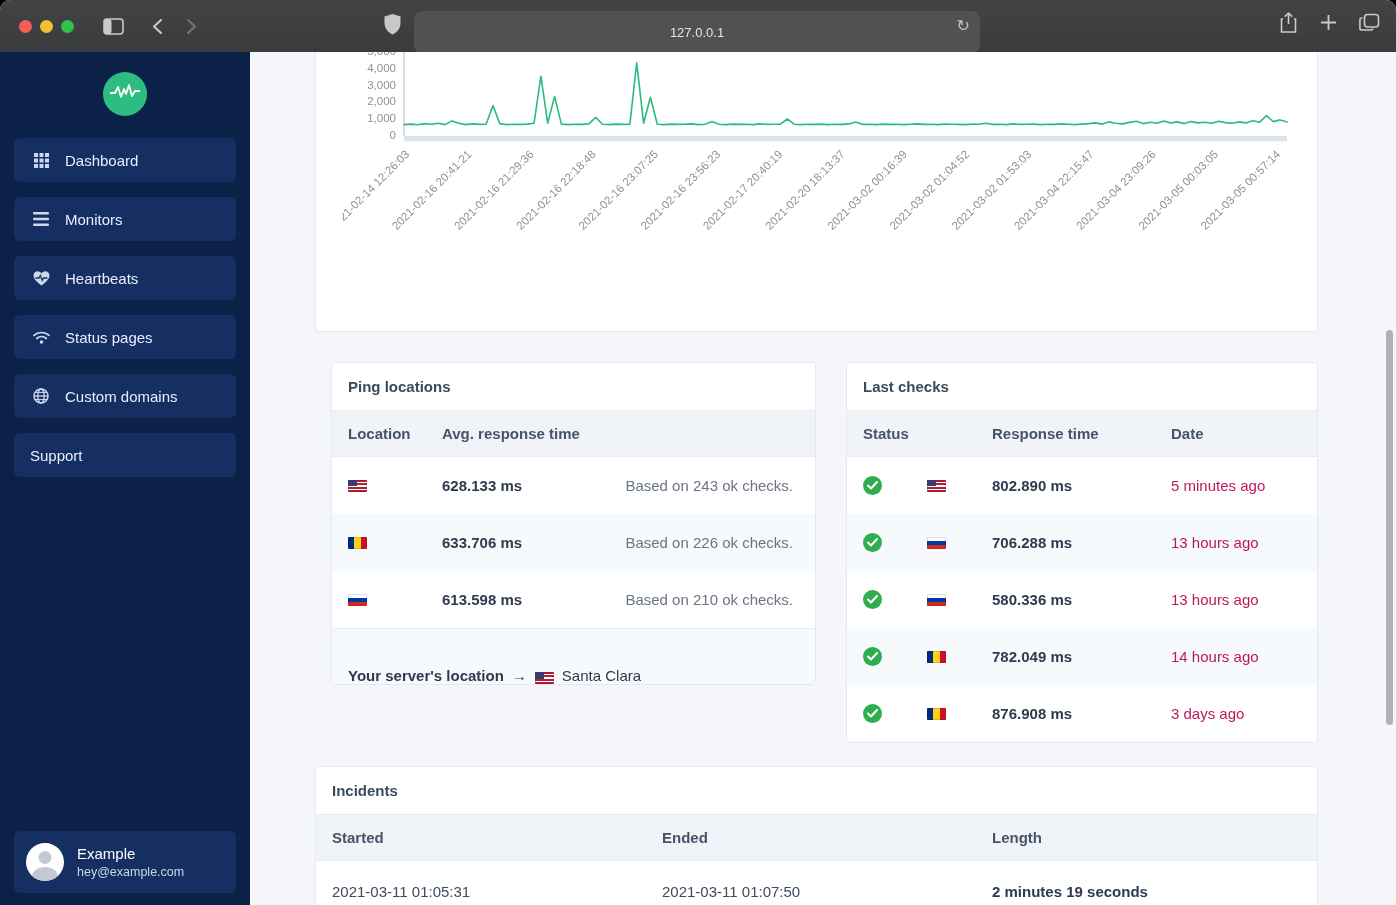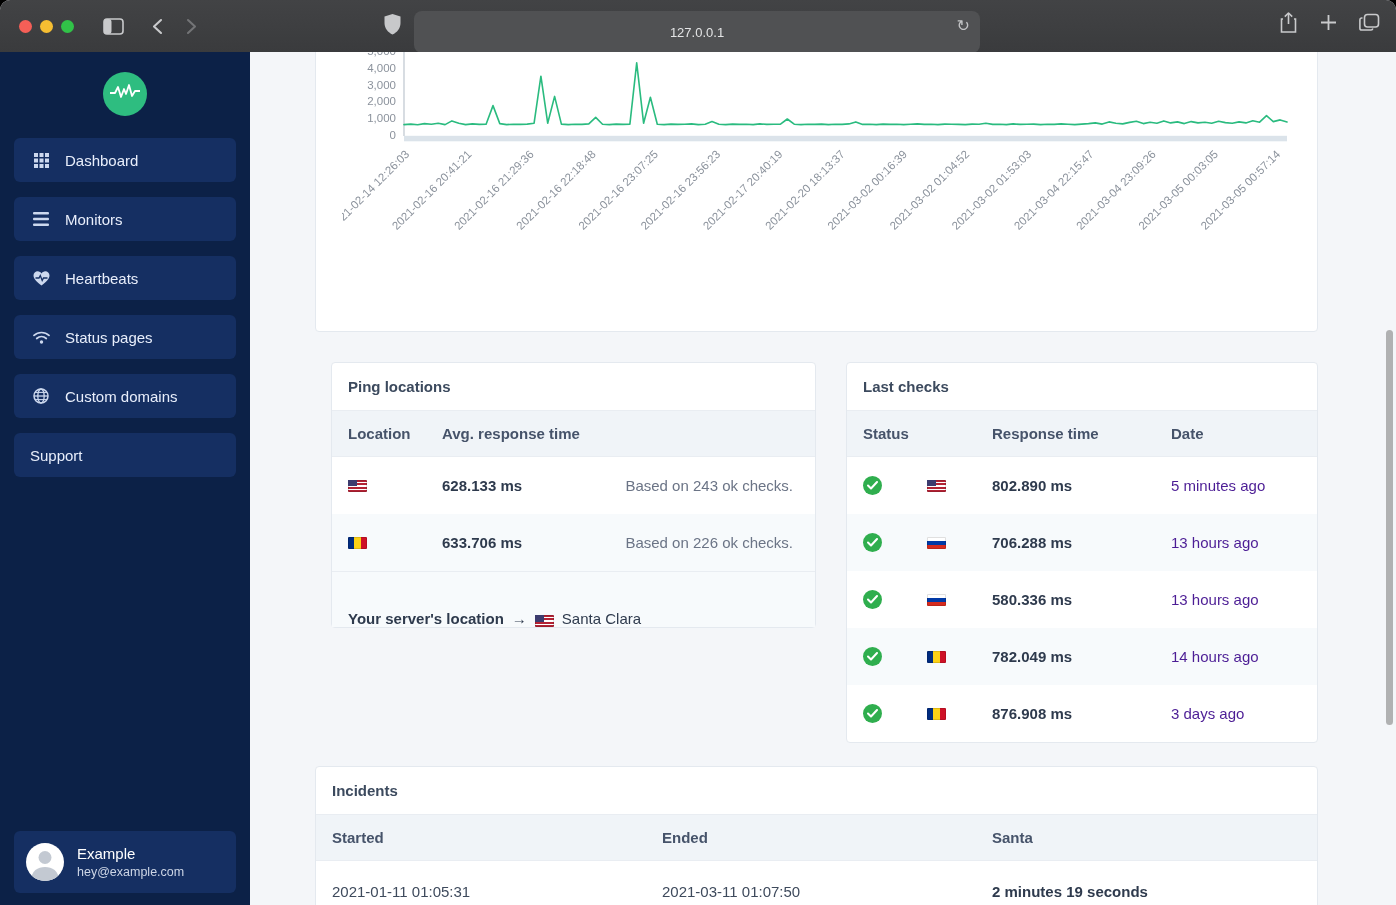--- a/index.html
+++ b/index.html
@@ -65,21 +65,21 @@
   .ping-row { height:57px; }
   .ms { font-weight:700; color:#2e3a4d; font-size:15px; }
   .note { text-align:right; color:#6b7486; font-size:15px; }
   .ping-footer { background:#f7fafc; height:56px; display:flex; align-items:flex-end; gap:8px;
                  padding:0 16px; font-size:15px; color:#2e3a4d; border-top:1px solid #e9edf2;}
   .ping-footer b { font-weight:700; }
 
   .checks-grid { display:grid; grid-template-columns:64px 65px 179px 1fr; align-items:center; padding:12px 16px; }
   .checks-grid.thead { height:46px; }
   .checks-row { height:57px; }
-  .date-cell { color:#4c1d95; font-size:15px; }
+  .date-cell { color:#be185d; font-size:15px; }
 
   .incidents-card { margin-top:23px; }
   .inc-grid { display:grid; grid-template-columns:330px 330px 1fr; align-items:center; padding:0 16px; }
   .inc-grid.thead { height:46px; }
   .inc-row { height:60px; color:#3e4a5c; font-size:15px; }
   .inc-length { font-weight:700; color:#2e3a4d; }
 
   
   .flag { display:inline-block; width:19px; height:12px; border-radius:1px;
           box-shadow:0 0 0 1px rgba(0,0,0,.12) inset; position:relative; }
@@ -293,20 +293,25 @@
           <div class="ping-grid ping-row">
             <span class="flag" data-flag="us"></span>
             <span class="ms">628.133 ms</span>
             <span class="note">Based on 243 ok checks.</span>
           </div>
           <div class="ping-grid ping-row striped">
             <span class="flag" data-flag="ro"></span>
             <span class="ms">633.706 ms</span>
             <span class="note">Based on 226 ok checks.</span>
           </div>
+          <div class="ping-grid ping-row">
+            <span class="flag" data-flag="ru"></span>
+            <span class="ms">613.598 ms</span>
+            <span class="note">Based on 210 ok checks.</span>
+          </div>
           <div class="ping-footer">
             <b>Your server's location</b>
             <span class="arrow">→</span>
             <span class="flag" data-flag="us"></span>
             <span>Santa Clara</span>
           </div>
         </div>
 
         <div class="card checks-card">
           <div class="card-header">Last checks</div>
@@ -368,24 +373,24 @@
             <span class="date-cell">3 days ago</span>
           </div>
         </div>
       </div>
 
       <div class="card incidents-card">
         <div class="card-header">Incidents</div>
         <div class="inc-grid thead">
           <span>Started</span>
           <span>Ended</span>
-          <span>Santa</span>
+          <span>Length</span>
         </div>
         <div class="inc-grid inc-row">
-          <span>2021-01-11 01:05:31</span>
+          <span>2021-03-11 01:05:31</span>
           <span>2021-03-11 01:07:50</span>
           <span class="inc-length">2 minutes 19 seconds</span>
         </div>
       </div>
 
       <div class="scrollbar-thumb"></div>
     </div>
   </div>
 </div>
 

